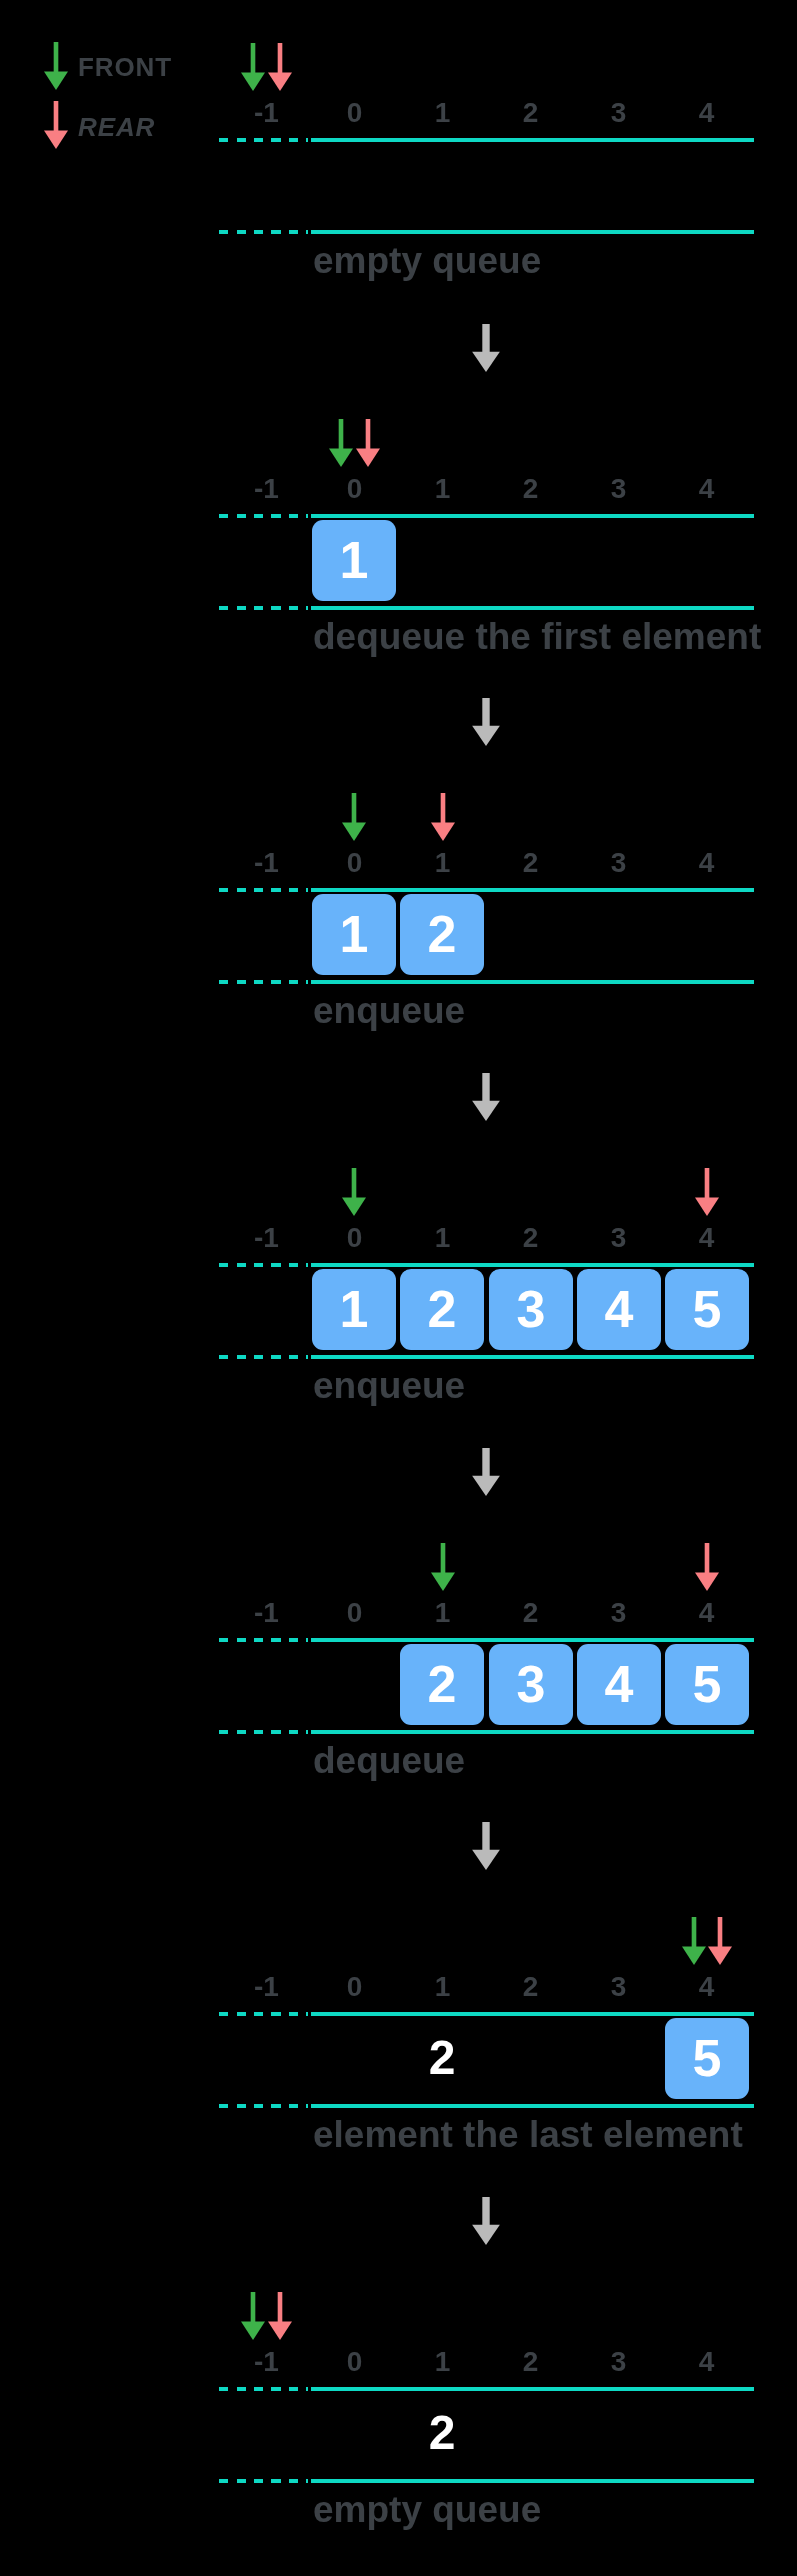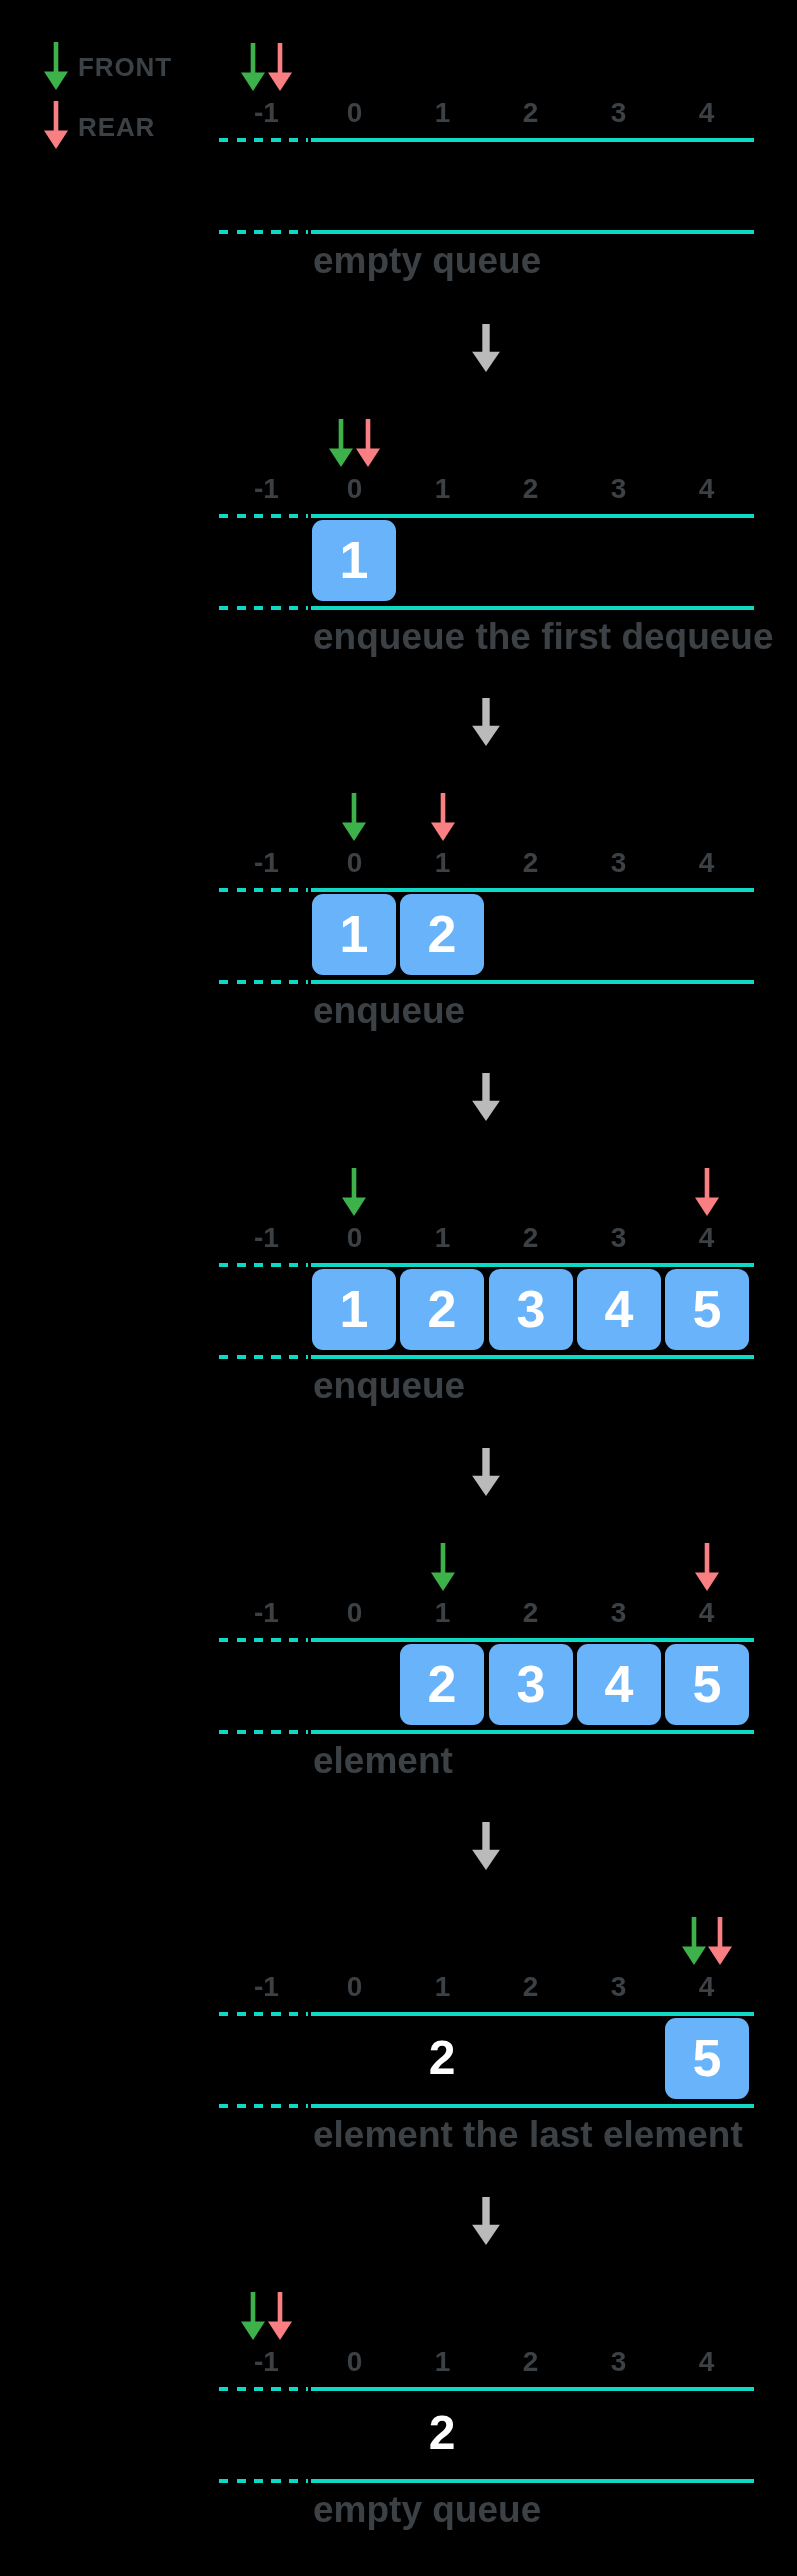--- a/index.html
+++ b/index.html
@@ -59,21 +59,21 @@
           <polygon points="2,32 28,32 15,52" fill="#3eb24a"></polygon>
         </svg>
       </span>
     <span class="legend-label" style="left:78px;top:53px;">FRONT</span>
     <span class="arrow" id="legend-rear-arrow" style="left:42px;top:101px;">
         <svg width="28" height="48" viewBox="0 0 30 52" xmlns="http://www.w3.org/2000/svg">
           <rect x="12.5" y="0" width="5" height="34" fill="#f97f83"></rect>
           <polygon points="2,32 28,32 15,52" fill="#f97f83"></polygon>
         </svg>
       </span>
-    <span class="legend-label" style="left:78px;top:113px;">REAR</span>
+    <span class="legend-label" style="left:78px;top:113px;font-style:italic;">REAR</span>
   </div>
 <div class="frame" style="top: 138px;">
       <div class="idx-label" style="left: 234px; top: -42px;">-1</div>
       <div class="idx-label" style="left: 322px; top: -42px;">0</div>
       <div class="idx-label" style="left: 410px; top: -42px;">1</div>
       <div class="idx-label" style="left: 498px; top: -42px;">2</div>
       <div class="idx-label" style="left: 586px; top: -42px;">3</div>
       <div class="idx-label" style="left: 674px; top: -42px;">4</div>
       <div class="arrow" style="left: 239px; top: -95px;">
         <svg width="28" height="48" viewBox="0 0 30 52" xmlns="http://www.w3.org/2000/svg">
@@ -112,21 +112,21 @@
           <polygon points="2,32 28,32 15,52" fill="#f97f83"></polygon>
         </svg>
       </div>
       <div class="line-dashed" style="left: 219px; top: 0px; width: 89px;"></div>
       <div class="line-solid" style="left: 311px; top: 0px; width: 443px;"></div>
       <div class="line-dashed" style="left: 219px; top: 92px; width: 89px;"></div>
       <div class="line-solid" style="left: 311px; top: 92px; width: 443px;"></div>
       <div class="cell" style="left: 312px; top: 5.5px;">
         <span class="cell-value">1</span>
       </div>
-      <div class="caption" style="left: 313px; top: 101px;">enqueue the first dequeue</div>
+      <div class="caption" style="left: 313px; top: 101px;">dequeue the first element</div>
     </div>
     <div class="arrow" style="left: 472px; top: 324px;">
       <svg width="28" height="48" viewBox="0 0 30 52" xmlns="http://www.w3.org/2000/svg">
         <rect x="11" y="0" width="8" height="32" fill="#bababa"></rect>
         <polygon points="0,30 30,30 15,52" fill="#bababa"></polygon>
       </svg>
     </div>
     <div class="frame" style="top: 888px;">
       <div class="idx-label" style="left: 234px; top: -42px;">-1</div>
       <div class="idx-label" style="left: 322px; top: -42px;">0</div>
@@ -238,21 +238,21 @@
       </div>
       <div class="cell" style="left: 489px; top: 5.5px;">
         <span class="cell-value">3</span>
       </div>
       <div class="cell" style="left: 577px; top: 5.5px;">
         <span class="cell-value">4</span>
       </div>
       <div class="cell" style="left: 665px; top: 5.5px;">
         <span class="cell-value">5</span>
       </div>
-      <div class="caption" style="left: 313px; top: 101px;">element</div>
+      <div class="caption" style="left: 313px; top: 101px;">dequeue</div>
     </div>
     <div class="arrow" style="left: 472px; top: 1448px;">
       <svg width="28" height="48" viewBox="0 0 30 52" xmlns="http://www.w3.org/2000/svg">
         <rect x="11" y="0" width="8" height="32" fill="#bababa"></rect>
         <polygon points="0,30 30,30 15,52" fill="#bababa"></polygon>
       </svg>
     </div>
     <div class="frame" style="top: 2012px;">
       <div class="idx-label" style="left: 234px; top: -42px;">-1</div>
       <div class="idx-label" style="left: 322px; top: -42px;">0</div>

